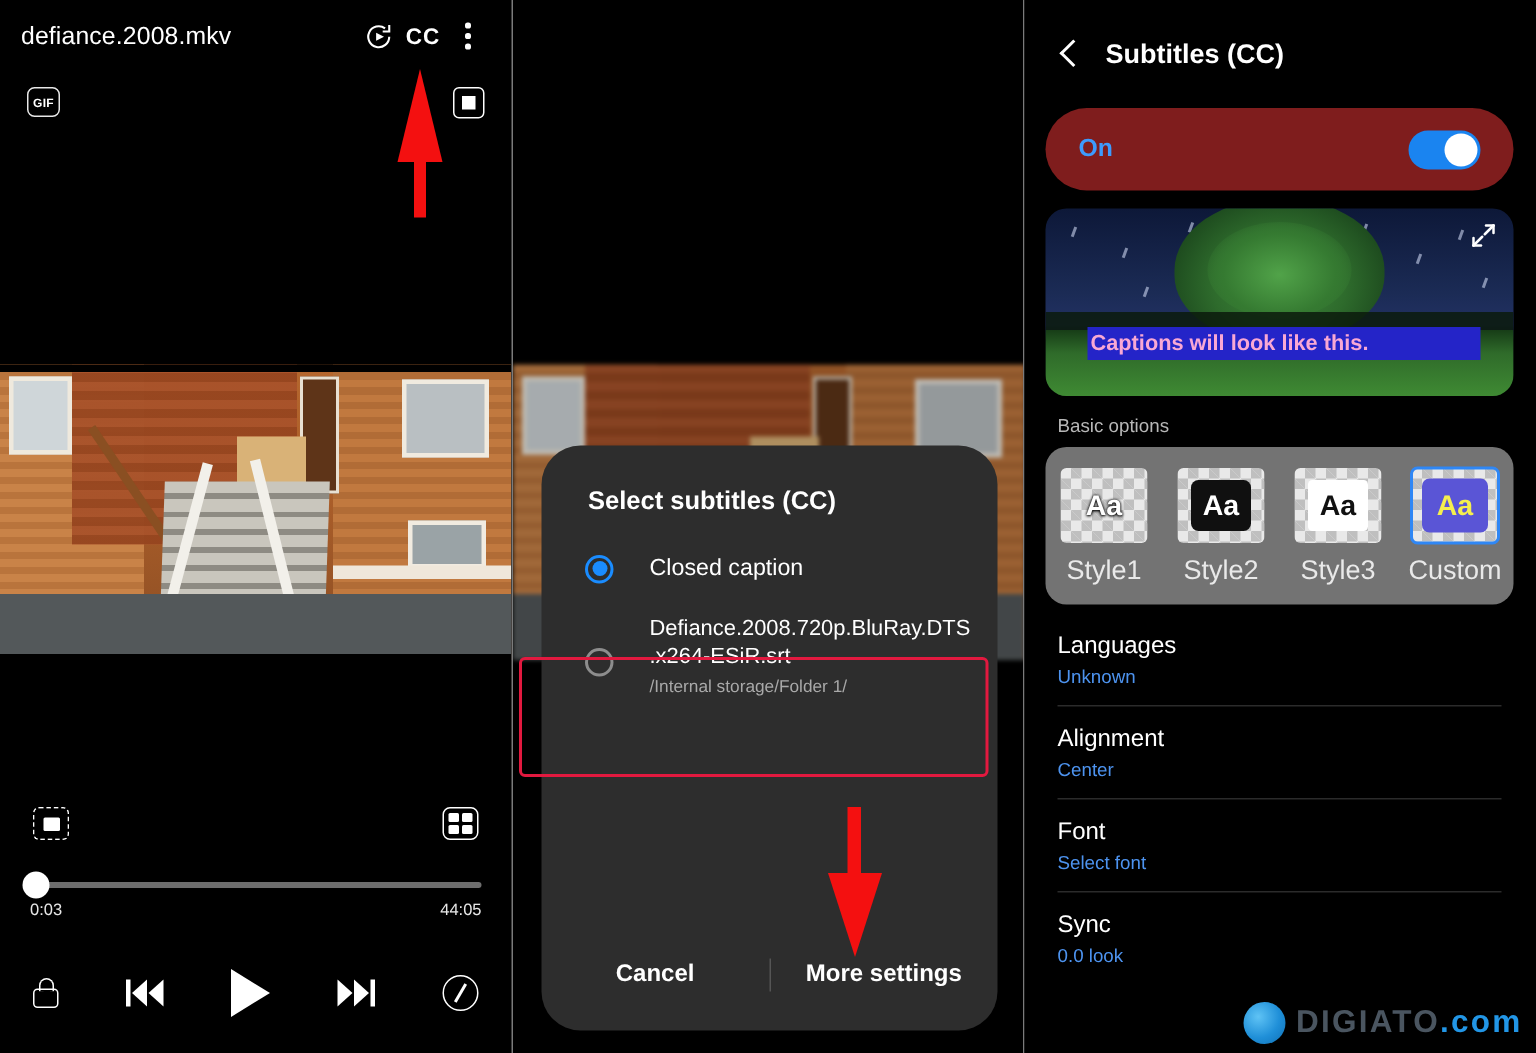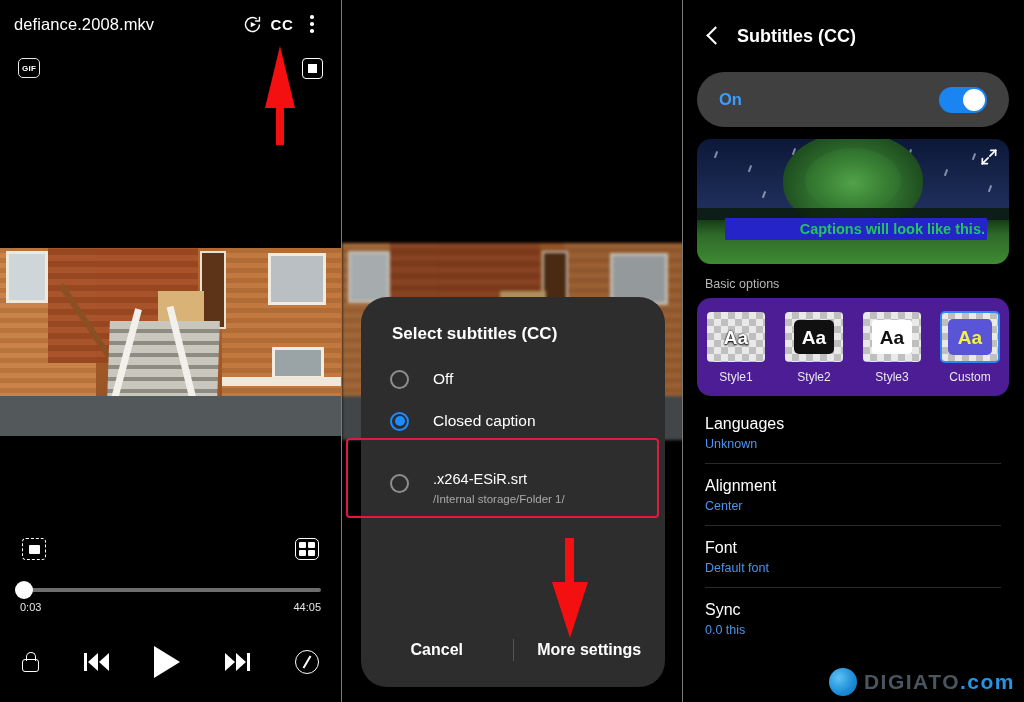--- a/index.html
+++ b/index.html
@@ -126,60 +126,60 @@
   .arrow-dn .head { position:absolute; top:44px; left:0; width:0; height:0;
       border-left:18px solid transparent; border-right:18px solid transparent; border-top:56px solid #f41010; }
 
   
   .rp-header { display:flex; align-items:center; height:72px; padding:0 0 0 20px; }
   .back-chev { width:20px; height:20px; position:relative; }
   .back-chev:before { content:""; position:absolute; left:6px; top:3px; width:11px; height:11px;
       border-left:2px solid #fff; border-bottom:2px solid #fff; transform:rotate(45deg); }
   .rp-title { color:#fff; font-size:18px; font-weight:600; margin-left:14px; }
 
-  .toggle-card { margin:0 14px; height:55px; background:#404040; border-radius:28px;
+  .toggle-card { margin:0 14px; height:55px; background:#7f1d1d; border-radius:28px;
                  display:flex; align-items:center; justify-content:space-between; padding:0 22px; }
   .toggle-label { color:#3d9bfd; font-size:16.5px; font-weight:600; }
   .switch { width:48px; height:26px; border-radius:13px; background:#1a84f0; position:relative; }
   .switch i { position:absolute; right:2px; top:2px; width:22px; height:22px; background:#fff; border-radius:50%; display:block; }
 
   .preview { margin:12px 14px 0; height:125px; border-radius:14px; position:relative; overflow:hidden;
              background:linear-gradient(180deg,#0d1838 0%,#1b2b55 45%,#223163 62%,#0c1a12 70%,#0d2a12 100%); }
   .pv-stars i { position:absolute; width:1.5px; height:7px; background:rgba(220,230,255,.55); transform:rotate(20deg); }
   .pv-tree { position:absolute; left:50%; transform:translateX(-50%); bottom:36px;
              width:140px; height:96px; background:radial-gradient(ellipse at 50% 60%,#3f8a3c 0%,#2e6b2c 45%,#1d4a1e 75%,rgba(20,60,20,0) 78%);
              border-radius:50% 50% 46% 46%; }
   .pv-tree2 { position:absolute; left:50%; transform:translateX(-50%); bottom:52px; width:96px; height:64px;
              background:radial-gradient(ellipse at 50% 55%,#51a349 0%,#357a31 55%,rgba(25,70,25,0) 80%); border-radius:50%; }
   .pv-grass { position:absolute; left:0; right:0; bottom:0; height:44px;
               background:linear-gradient(180deg,#173d17 0%,#2f6b2a 35%,#3f8a33 100%); }
   .pv-dark { position:absolute; left:0; right:0; bottom:38px; height:18px; background:#0a1a0c; opacity:.85; }
   .pv-caption { position:absolute; left:28px; right:22px; bottom:24px; background:#2424c8;
-                color:#22c55e; font-size:14.5px; font-weight:600; text-align:right; padding:3px 2px; }
+                color:#f9a8d4; font-size:14.5px; font-weight:600; text-align:left; padding:3px 2px; }
   .pv-expand { position:absolute; right:10px; top:8px; width:20px; height:20px; }
   .pv-expand svg { width:20px; height:20px; }
 
   .sec-label { color:#b7b7b7; font-size:12.5px; padding:13px 0 7px 22px; }
-  .styles-card { margin:0 14px; background:#4c1d95; border-radius:14px; padding:14px 0 12px; }
+  .styles-card { margin:0 14px; background:#737373; border-radius:14px; padding:14px 0 12px; }
   .styles-row { display:flex; justify-content:space-around; }
   .style-item { display:flex; flex-direction:column; align-items:center; width:74px; }
   .sw { width:58px; height:50px; border-radius:4px; position:relative; overflow:hidden;
         background-image:
           linear-gradient(45deg,#bfbfbf 25%,transparent 25%,transparent 75%,#bfbfbf 75%),
           linear-gradient(45deg,#bfbfbf 25%,#e9e9e9 25%,#e9e9e9 75%,#bfbfbf 75%);
         background-size:14px 14px; background-position:0 0,7px 7px;
         display:flex; align-items:center; justify-content:center; }
   .sw-inner { font-size:19px; font-weight:600; line-height:1;
               display:flex; align-items:center; justify-content:center; }
   .sw1 .sw-inner { color:#fff; text-shadow:0 1px 2px #000,0 0 2px #000; width:100%; height:100%; }
   .sw2 .sw-inner { color:#fff; background:#101010; width:40px; height:34px; border-radius:5px; }
   .sw3 .sw-inner { color:#111; background:#fff; width:40px; height:34px; border-radius:3px; }
   .sw4 { outline:2.5px solid #2f87f5; outline-offset:-1px; }
   .sw4 .sw-inner { color:#f5ef4e; background:#5a55d6; width:44px; height:36px; border-radius:5px; }
-  .style-name { color:#e9e9e9; font-size:12px; margin-top:8px; }
+  .style-name { color:#e9e9e9; font-size:18px; margin-top:8px; }
 
   .settings { margin:6px 0 0; padding:0 22px; }
   .set-row { padding:13px 0 12px; border-bottom:1px solid #2b2b2b; }
   .set-row:last-child { border-bottom:none; }
   .set-title { color:#fff; font-size:16px; }
   .set-value { color:#4d93ef; font-size:12.5px; margin-top:4px; }
 
   .watermark { position:absolute; right:8px; bottom:6px; display:flex; align-items:center; gap:7px; z-index:20; }
   .wm-logo { width:28px; height:28px; border-radius:50%;
              background:radial-gradient(circle at 35% 35%,#5fc3f5 0%,#1f8fd8 55%,#0f6fb5 100%); }
@@ -299,33 +299,29 @@
       <div class="vf-box"></div>
       <div class="vf-steps"></div>
       <div class="vf-ground"></div>
     </div>
 
     <div class="dialog">
       <div class="dlg-title">Select subtitles (CC)</div>
 
       <div class="dlg-list">
         <div class="dlg-item">
-          <span class="radio"></span>
-          <span class="dlg-label">Off</span>
-        </div>
-        <div class="dlg-item">
           <span class="radio sel">
               <i></i>
             </span>
           <span class="dlg-label">Closed caption</span>
         </div>
         <div class="dlg-item-file">
           <span class="radio"></span>
           <span class="file-txt">
-            <br>
+            <span class="file-name">Defiance.2008.720p.BluRay.DTS</span><br>
             <span class="file-name">.x264-ESiR.srt</span>
             <div class="file-path">/Internal storage/Folder 1/</div>
           </span>
         </div>
       </div>
 
       <div class="dlg-btns">
         <div class="dlg-btn">Cancel</div>
         <div class="dlg-sep"></div>
         <div class="dlg-btn">More settings</div>
@@ -410,25 +406,25 @@
       <div class="set-row">
         <div class="set-title">Languages</div>
         <div class="set-value">Unknown</div>
       </div>
       <div class="set-row">
         <div class="set-title">Alignment</div>
         <div class="set-value">Center</div>
       </div>
       <div class="set-row">
         <div class="set-title">Font</div>
-        <div class="set-value">Default font</div>
+        <div class="set-value">Select font</div>
       </div>
       <div class="set-row">
         <div class="set-title">Sync</div>
-        <div class="set-value">0.0 this</div>
+        <div class="set-value">0.0 look</div>
       </div>
     </div>
 
     <div class="watermark">
       <span class="wm-logo"></span>
       <span class="wm-text"><span class="wm-a">DIGIATO</span><span class="wm-b">.com</span></span>
     </div>
   </div>
 
   <div class="redbox"></div>

